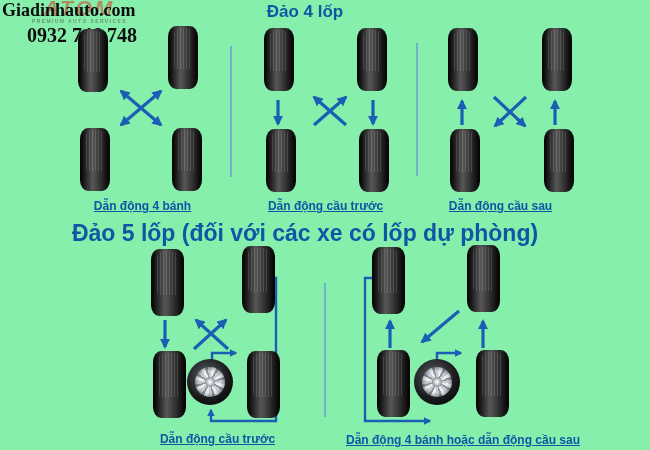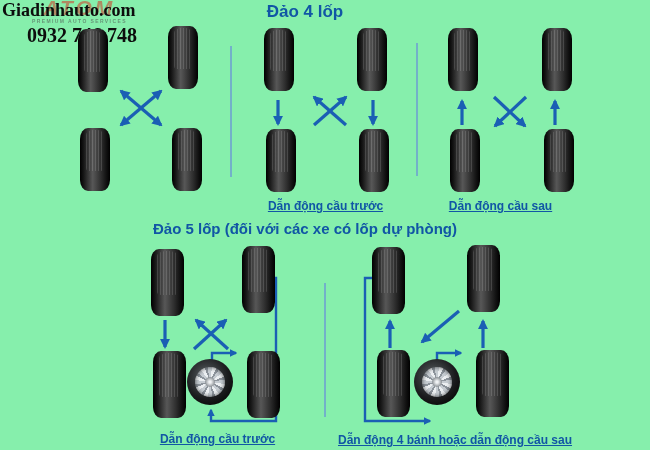--- a/index.html
+++ b/index.html
@@ -44,21 +44,21 @@
     background:repeating-conic-gradient(from 8deg,#eceff2 0deg 16deg,#8d949c 16deg 28deg,#c6ccd2 28deg 45deg);
     box-shadow:inset 0 0 4px rgba(0,0,0,.65);
   }
   .spare .hub{
     position:absolute;left:50%;top:50%;width:10px;height:10px;margin:-5px 0 0 -5px;border-radius:50%;
     background:radial-gradient(circle,#f0f2f4 15%,#70767c 85%);
   }
 
   .title{position:absolute;left:0;width:610px;text-align:center;font-weight:700;color:var(--title-text,#1156a5);}
   .title.t1{top:2px;font-size:17px;}
-  .title.t2{top:220px;font-size:15px;}
+  .title.t2{top:220px;font-size:23px;}
 
   .lbl{position:absolute;font-size:12px;font-weight:700;text-decoration:underline;
        color:var(--label-text,#1156a5);text-align:center;}
 
   
   .wm-logo{position:absolute;left:32px;top:-3px;opacity:.55;text-align:center;line-height:1;}
   .wm-logo .big{font-weight:700;font-style:italic;font-size:21px;letter-spacing:3px;color:var(--logo-red,#d23b26);}
   .wm-logo .small{display:block;margin-top:1px;font-size:5px;letter-spacing:1.4px;color:#4a4a4a;font-weight:700;}
   .wm-site{position:absolute;left:2px;top:0;font-family:"Liberation Serif",serif;font-weight:700;font-size:18px;color:var(--watermark-text,#0d0d0d);}
   .wm-phone{position:absolute;left:27px;top:24px;font-family:"Liberation Serif",serif;font-weight:700;font-size:20px;color:var(--watermark-text,#0d0d0d);}
@@ -168,18 +168,19 @@
 
   <div class="tire big" style="left:372px;top:247px;"></div>
   <div class="tire big" style="left:467px;top:245px;"></div>
   <div class="tire big" style="left:377px;top:350px;"></div>
   <div class="tire big" style="left:476px;top:350px;"></div>
   <div class="spare" style="left:414px;top:359px;">
     <div class="rim"></div>
     <div class="hub"></div>
   </div>
 
+  <div class="lbl" style="left:60px;width:165px;top:199px;">Dẫn động 4 bánh</div>
   <div class="lbl" style="left:243px;width:165px;top:199px;">Dẫn động cầu trước</div>
   <div class="lbl" style="left:418px;width:165px;top:199px;">Dẫn động cầu sau</div>
   <div class="lbl" style="left:135px;width:165px;top:432px;">Dẫn động cầu trước</div>
-  <div class="lbl" style="left:330px;width:250px;top:433px;">Dẫn động 4 bánh hoặc dẫn động cầu sau</div>
+  <div class="lbl" style="left:338px;width:250px;top:433px;">Dẫn động 4 bánh hoặc dẫn động cầu sau</div>
 
 </div>
 
 </body></html>

